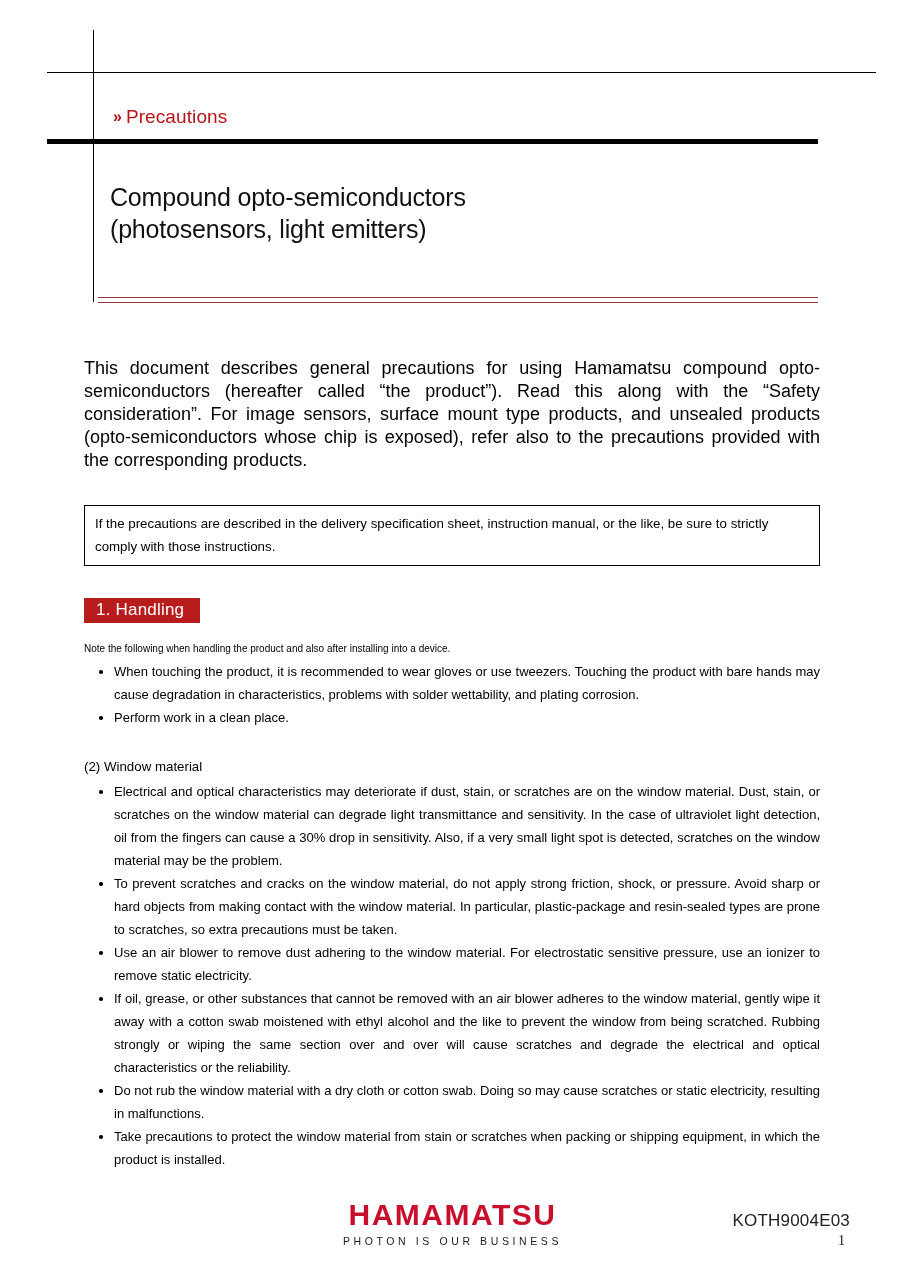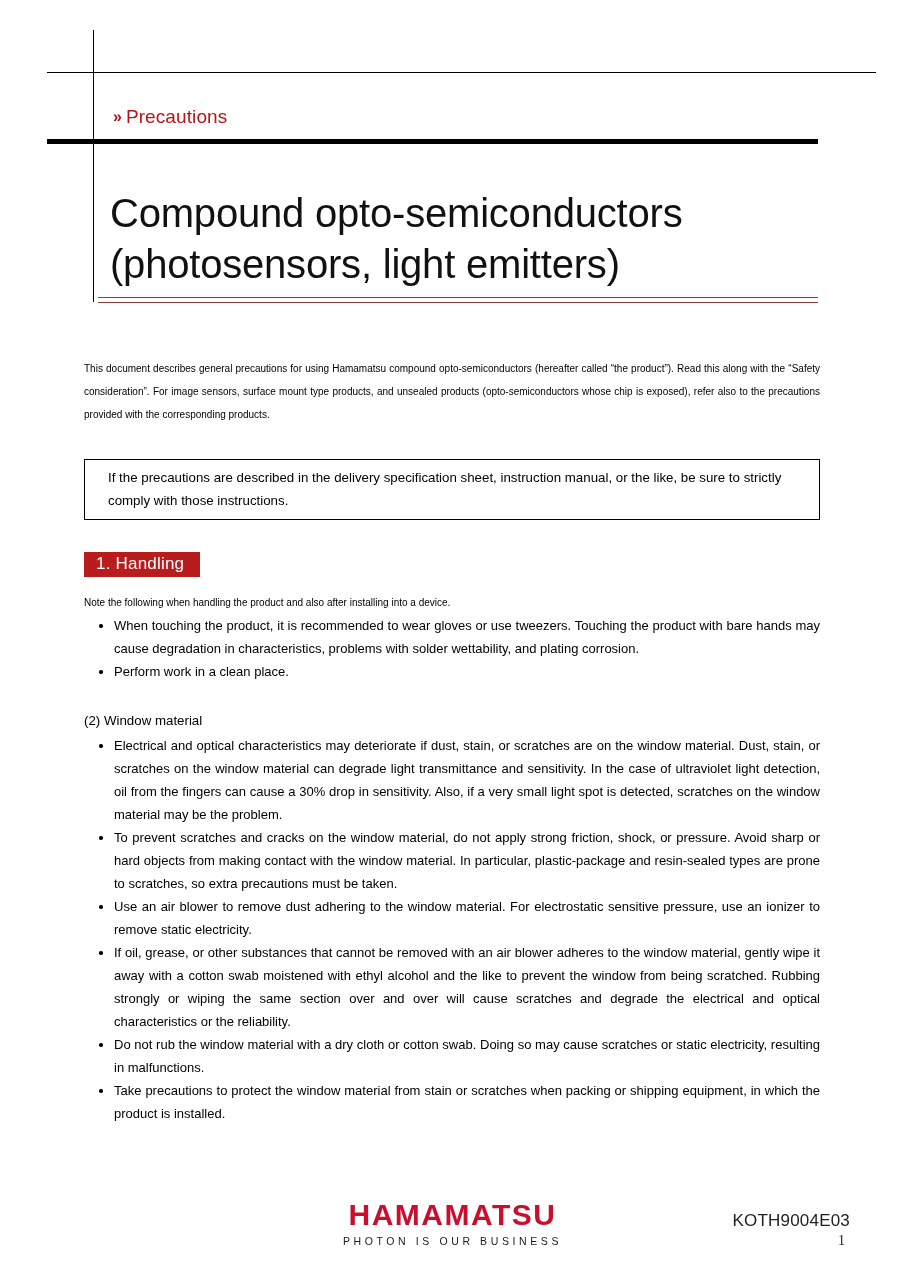--- a/index.html
+++ b/index.html
@@ -62,23 +62,23 @@
   .precautions-text {
     color: #b81419;
     font-size: 19px;
     letter-spacing: 0.1px;
   }
 
   
   .doc-title {
     position: absolute;
     left: 110px;
-    top: 188px;
+    top: 181px;
     width: 700px;
-    font-size: 40px;
+    font-size: 25px;
     line-height: 1.28;
     color: #111111;
     letter-spacing: -0.2px;
   }
   .doc-title div { white-space: nowrap; }
 
   .red-double {
     position: absolute;
     left: 98px;
     top: 297px;
@@ -89,30 +89,30 @@
   }
 
   
   .content {
     position: absolute;
     left: 84px;
     top: 357px;
     width: 736px;
   }
   .intro {
-    font-size: 10px;
+    font-size: 18px;
     line-height: 23px;
     text-align: justify;
     margin: 0;
   }
 
   .notice-box {
     margin-top: 33px;
     border: 1px solid #000000;
-    padding: 6px 10px 7px 23px;
+    padding: 6px 10px 7px 10px;
     font-size: 13.3px;
     line-height: 23px;
   }
 
   .section-heading {
     display: inline-block;
     margin-top: 32px;
     background: #b91c1c;
     color: #ffffff;
     font-size: 17px;

